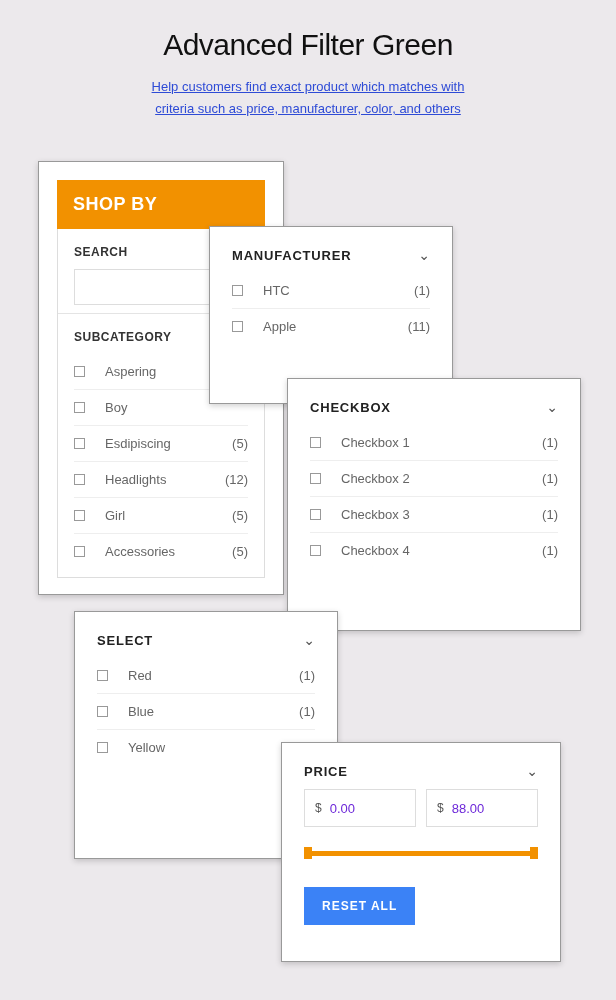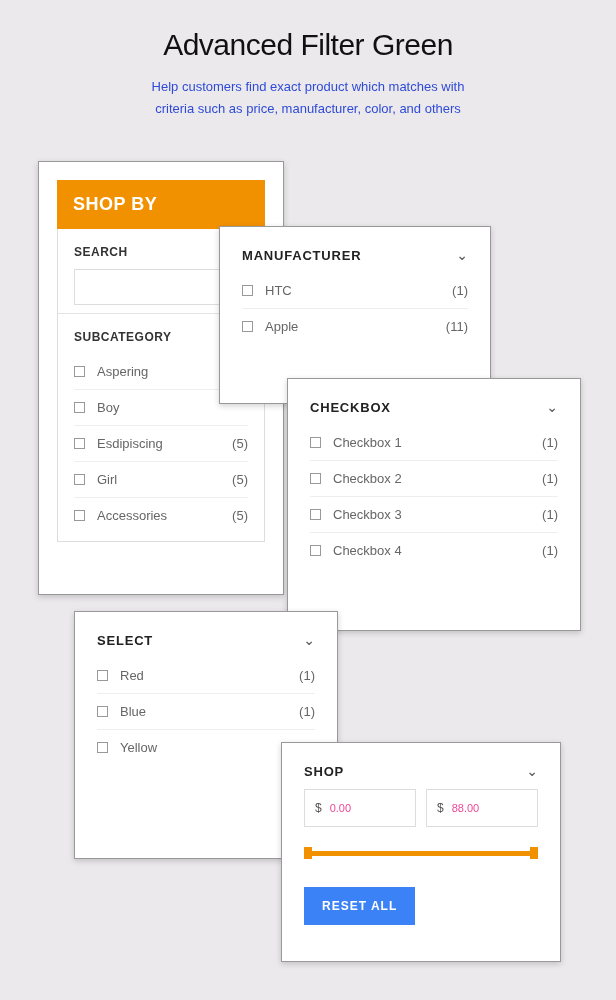--- a/index.html
+++ b/index.html
@@ -23,20 +23,21 @@
       padding-top: 28px;
       letter-spacing: -0.5px;
     }
     .subtitle {
       text-align: center;
       font-size: 13px;
       color: #2e4bd6;
       line-height: 1.7;
       margin-top: 14px;
       padding: 0 60px;
+      text-decoration: underline;
     }
     .card {
       position: absolute;
       background: #fff;
       border: 1px solid #999;
       box-shadow: 0 2px 6px rgba(0,0,0,0.18);
     }
     
     .card-shopby {
       left: 38px;
@@ -84,21 +85,21 @@
       justify-content: space-between;
       padding: 10px 0;
       border-bottom: 1px solid #eee;
     }
     .filter-row:last-child {
       border-bottom: none;
     }
     .filter-left {
       display: flex;
       align-items: center;
-      gap: 12px;
+      gap: 20px;
     }
     .cb {
       width: 11px;
       height: 11px;
       border: 1px solid #999;
       background: #fff;
       flex-shrink: 0;
     }
     .filter-label {
       font-size: 13px;
@@ -123,23 +124,23 @@
       font-weight: 700;
       color: #222;
       letter-spacing: 0.8px;
     }
     .chevron {
       font-size: 14px;
       color: #555;
     }
     
     .card-manufacturer {
-      left: 219px;
+      left: 209px;
       top: 226px;
-      width: 272px;
+      width: 244px;
       height: 178px;
       text-align: center;
     }
     .card-checkbox {
       left: 287px;
       top: 378px;
       width: 294px;
       height: 253px;
     }
     .card-select {
@@ -166,22 +167,22 @@
       border: 1px solid #ddd;
       height: 38px;
       padding: 0 10px;
       gap: 8px;
     }
     .price-dollar {
       font-size: 12px;
       color: #555;
     }
     .price-val {
-      font-size: 11px;
-      color: #ec4899;
+      font-size: 13px;
+      color: #6d28d9;
       border: none;
       width: 100%;
       outline: none;
     }
     .slider {
       position: relative;
       height: 6px;
       margin: 24px 0 30px;
     }
     .slider-track {
@@ -245,20 +246,27 @@
       <div class="filter-row">
         <div class="filter-left">
             <span class="cb"></span>
             <span class="filter-label">Esdipiscing</span>
           </div>
         <span class="filter-count">(5)</span>
       </div>
       <div class="filter-row">
         <div class="filter-left">
             <span class="cb"></span>
+            <span class="filter-label">Headlights</span>
+          </div>
+        <span class="filter-count">(12)</span>
+      </div>
+      <div class="filter-row">
+        <div class="filter-left">
+            <span class="cb"></span>
             <span class="filter-label">Girl</span>
           </div>
         <span class="filter-count">(5)</span>
       </div>
       <div class="filter-row">
         <div class="filter-left">
             <span class="cb"></span>
             <span class="filter-label">Accessories</span>
           </div>
         <span class="filter-count">(5)</span>
@@ -346,21 +354,21 @@
     <div class="filter-left">
         <span class="cb"></span>
         <span class="filter-label">Yellow</span>
       </div>
     <span class="filter-count"></span>
   </div>
 </div>
 
 <div class="card panel card-price">
   <div class="panel-header">
-    <span class="panel-title">SHOP</span>
+    <span class="panel-title">PRICE</span>
     <span class="chevron">⌄</span>
   </div>
   <div class="price-inputs">
     <div class="price-field">
       <span class="price-dollar">$</span>
       <input class="price-val" value="0.00" style="">
     </div>
     <div class="price-field">
       <span class="price-dollar">$</span>
       <input class="price-val" value="88.00" style="">

